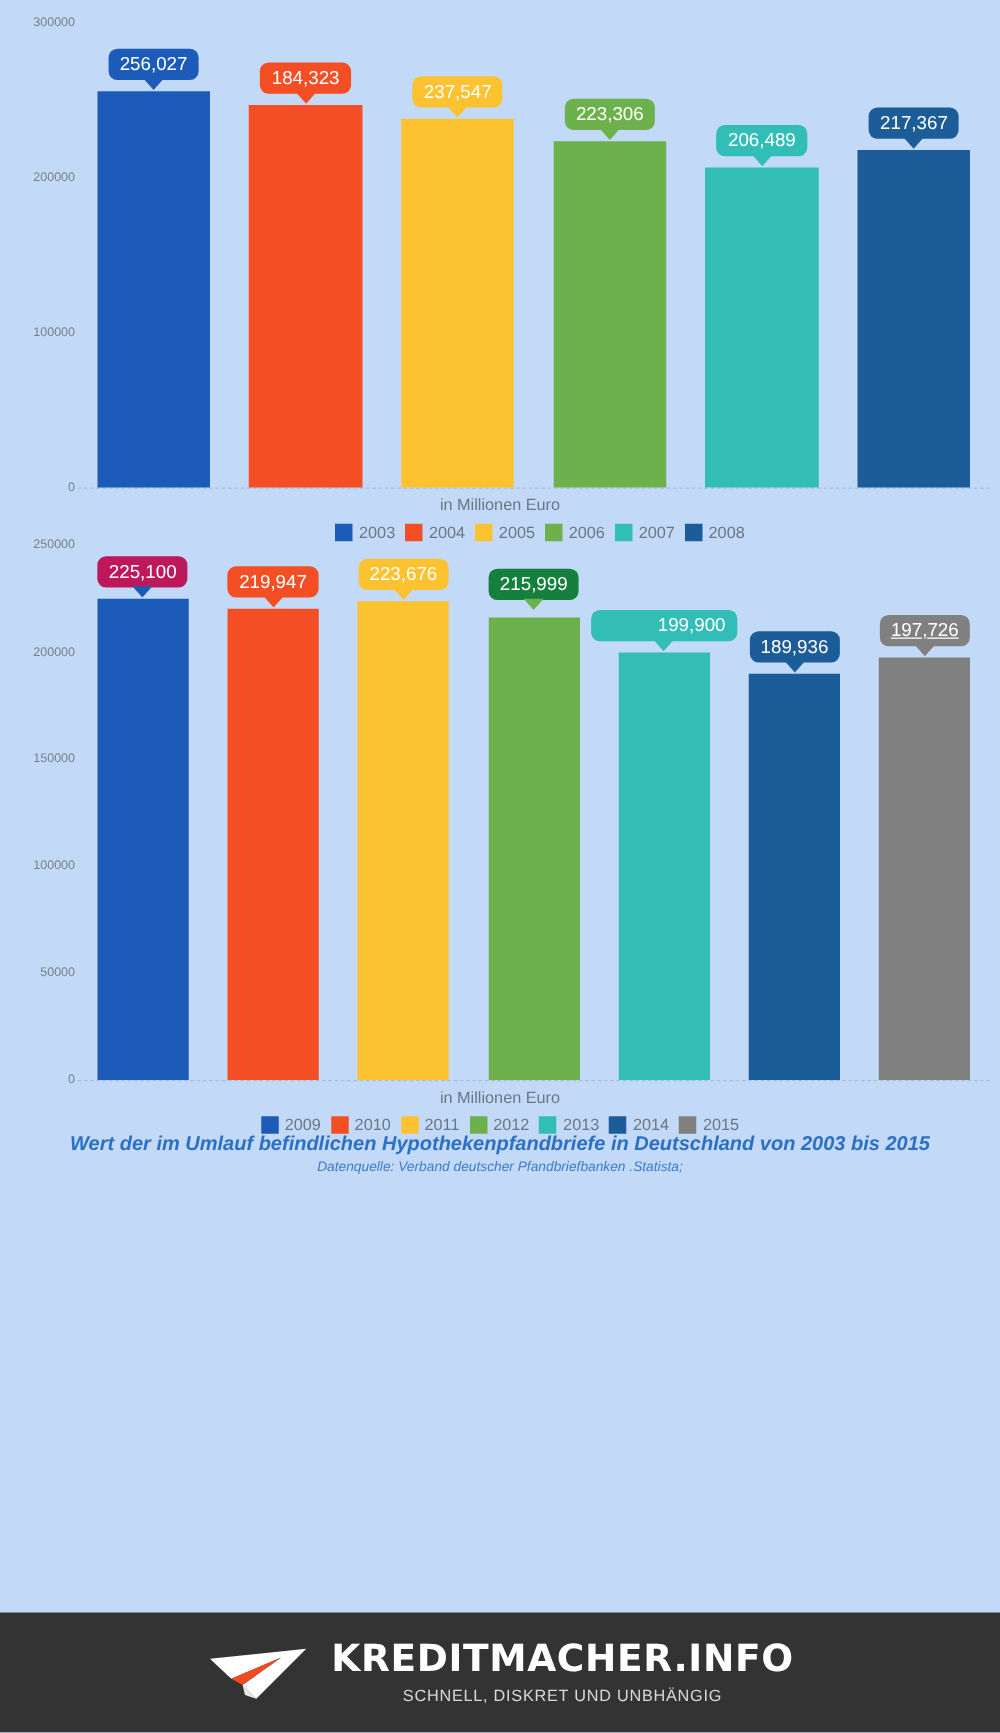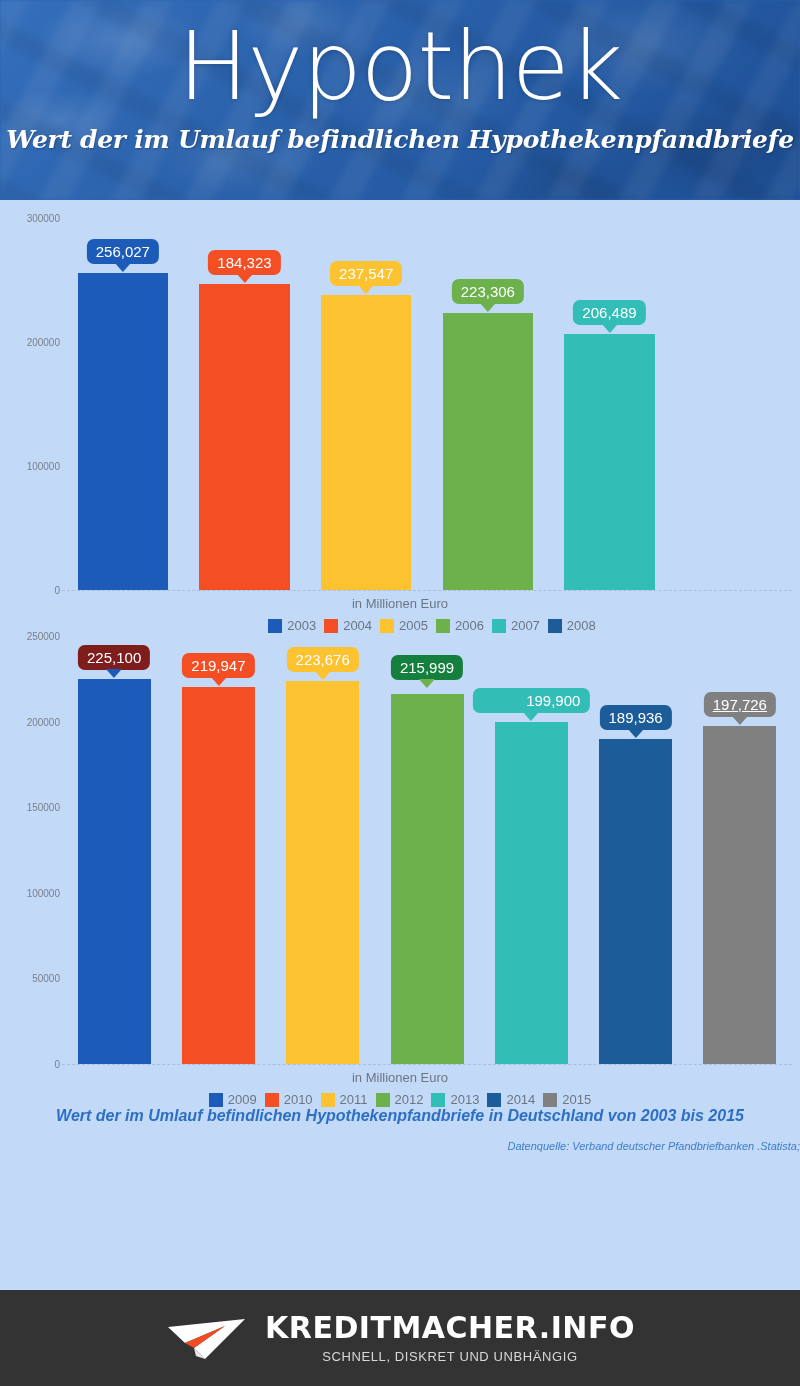--- a/index.html
+++ b/index.html
@@ -197,25 +197,24 @@
   }
   .caption {
     font-size: 16px;
     font-style: italic;
     font-weight: bold;
     color: #2c6fc4;
     line-height: 1.22;
     padding: 0 48px;
   }
   .source {
-    margin-top: 14px;
+    margin-top: 2px;
     font-size: 11px;
     font-style: italic;
     color: #3f7cc8;
-    text-align: right;
   }
 
   
   .footer {
     position: absolute;
     left: 0;
     bottom: 0;
     width: 800px;
     height: 96px;
     background: #333333;
@@ -239,27 +238,20 @@
     font-size: 13px;
     letter-spacing: 0.6px;
     color: #d8d8d8;
   }
 </style>
 </head>
 <body>
 
 <div class="infographic">
 
-  <div class="header">
-    <div class="header-bg"></div>
-    <div class="header-text">
-      <div class="main-title">Hypothek</div>
-      <div class="sub-title">Wert der im Umlauf befindlichen Hypothekenpfandbriefe</div>
-    </div>
-  </div>
 
   <div class="chart-block" id="chart-one">
     <div class="plot" id="plot-one" style="top: 18px; height: 372px;">
       <div class="y-axis" id="yaxis-one">
           <div class="axis-label" style="top: 372px;">0</div>
           <div class="axis-label" style="top: 248px;">100000</div>
           <div class="axis-label" style="top: 124px;">200000</div>
           <div class="axis-label" style="top: 0px;">300000</div>
         </div>
       <div class="baseline" id="baseline-one" style="top: 372px;"></div>
@@ -276,20 +268,24 @@
             <div class="bar" style="height: 294.558px; background: rgb(253, 194, 48);"></div>
             <div class="tip" style="bottom: 303.558px; background: rgb(253, 194, 48); color: rgb(253, 194, 48);"><span style="color: rgb(255, 255, 255);">237,547</span></div>
           </div>
           <div class="bar-slot" style="left: 52.1667%; width: 12.3333%; height: 372px;">
             <div class="bar" style="height: 276.899px; background: rgb(108, 177, 76);"></div>
             <div class="tip" style="bottom: 285.899px; background: rgb(108, 177, 76); color: rgb(108, 177, 76);"><span style="color: rgb(255, 255, 255);">223,306</span></div>
           </div>
           <div class="bar-slot" style="left: 68.8333%; width: 12.3333%; height: 372px;">
             <div class="bar" style="height: 256.046px; background: rgb(51, 189, 183);"></div>
             <div class="tip" style="bottom: 265.046px; background: rgb(51, 189, 183); color: rgb(51, 189, 183);"><span style="color: rgb(255, 255, 255);">206,489</span></div>
+          </div>
+          <div class="bar-slot" style="left: 85.5%; width: 12.3333%; height: 372px;">
+            <div class="bar" style="height: 269.535px; background: rgb(27, 92, 153);"></div>
+            <div class="tip" style="bottom: 278.535px; background: rgb(27, 92, 153); color: rgb(27, 92, 153);"><span style="color: rgb(255, 255, 255);">217,367</span></div>
           </div>
         </div>
     </div>
     <div class="units" id="units-one" style="top: 396px;">in Millionen Euro</div>
     <div class="legend" id="legend-one" style="top: 418px; margin-left: 32px;">
         <div class="legend-item">
           <span class="legend-swatch" style="background: rgb(28, 92, 184);"></span>
           <span>2003</span>
         </div>
         <div class="legend-item">
@@ -322,21 +318,21 @@
           <div class="axis-label" style="top: 342.4px;">50000</div>
           <div class="axis-label" style="top: 256.8px;">100000</div>
           <div class="axis-label" style="top: 171.2px;">150000</div>
           <div class="axis-label" style="top: 85.6px;">200000</div>
           <div class="axis-label" style="top: 0px;">250000</div>
         </div>
       <div class="baseline" id="baseline-two" style="top: 428px;"></div>
       <div class="bars" id="bars-two">
           <div class="bar-slot" style="left: 2.14286%; width: 10%; height: 428px;">
             <div class="bar" style="height: 385.371px; background: rgb(28, 92, 184);"></div>
-            <div class="tip" style="bottom: 394.371px; background: #7f1d1d; color: rgb(28, 92, 184);"><span style="color: rgb(255, 255, 255);">225,100</span></div>
+            <div class="tip" style="bottom: 394.371px; background: #be185d; color: rgb(28, 92, 184);"><span style="color: rgb(255, 255, 255);">225,100</span></div>
           </div>
           <div class="bar-slot" style="left: 16.4286%; width: 10%; height: 428px;">
             <div class="bar" style="height: 376.549px; background: rgb(244, 78, 37);"></div>
             <div class="tip" style="bottom: 385.549px; background: rgb(244, 78, 37); color: rgb(244, 78, 37);"><span style="color: rgb(255, 255, 255);">219,947</span></div>
           </div>
           <div class="bar-slot" style="left: 30.7143%; width: 10%; height: 428px;">
             <div class="bar" style="height: 382.933px; background: rgb(253, 194, 48);"></div>
             <div class="tip" style="bottom: 391.933px; background: rgb(253, 194, 48); color: rgb(253, 194, 48);"><span style="color: rgb(255, 255, 255);">223,676</span></div>
           </div>
           <div class="bar-slot" style="left: 45%; width: 10%; height: 428px;">

